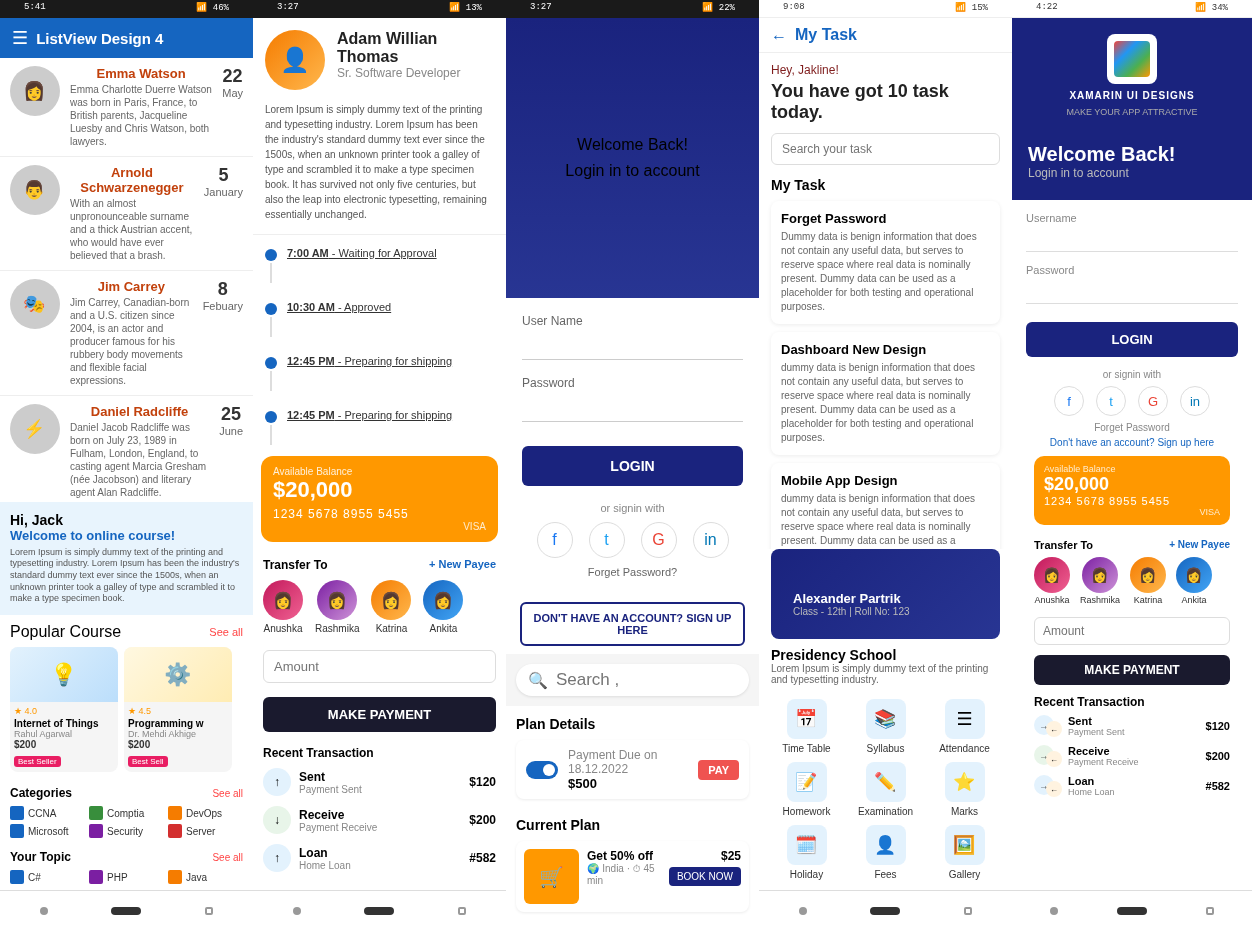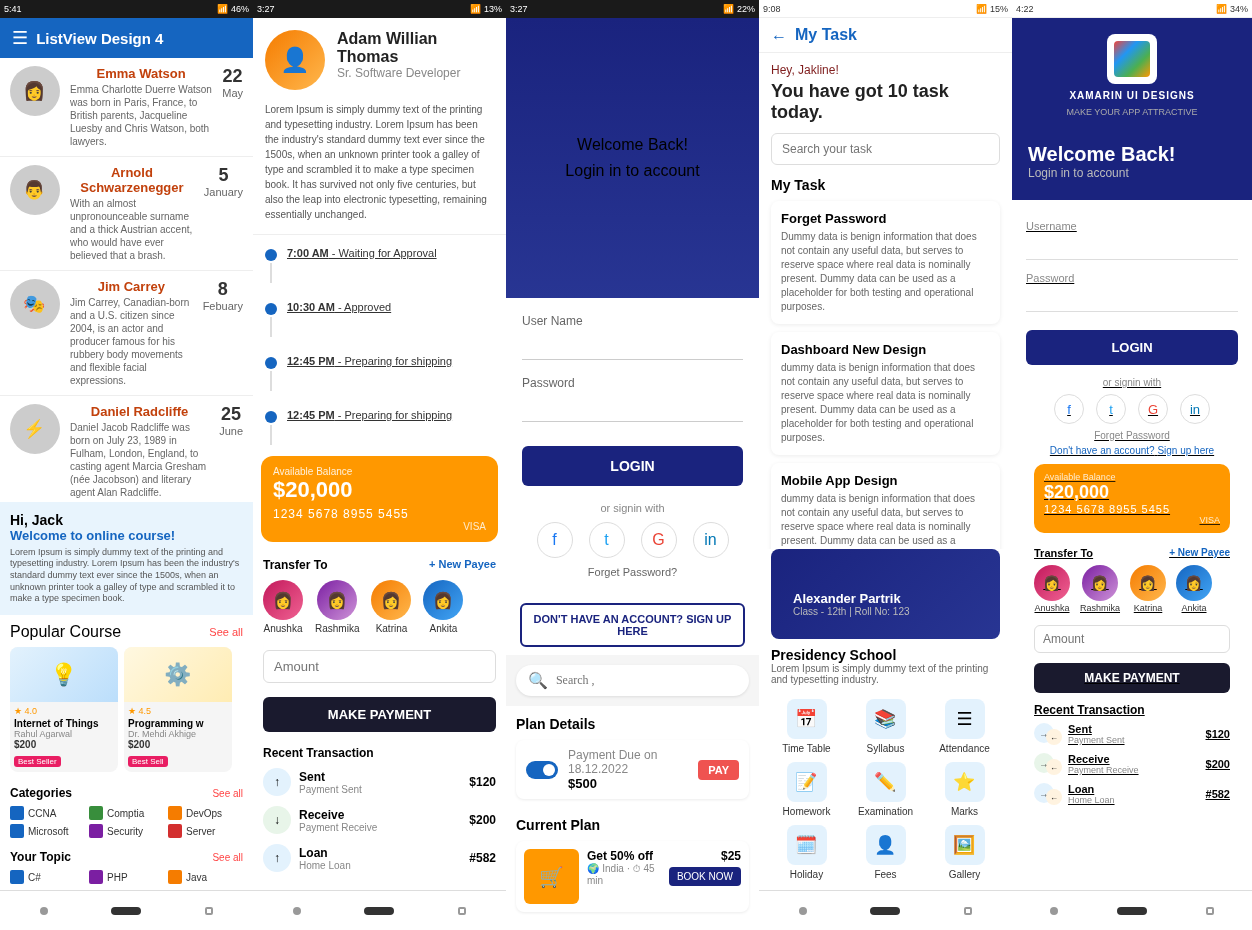--- a/index.html
+++ b/index.html
@@ -156,21 +156,21 @@
     .panel5-logo { background: #1a237e; padding: 16px; display: flex; flex-direction: column; align-items: center; gap: 6px; }
     .xamarin-logo { width: 50px; height: 50px; background: #fff; border-radius: 8px; display: flex; align-items: center; justify-content: center; }
     .xamarin-logo-inner { width: 36px; height: 36px; background: linear-gradient(135deg, #f44336, #2196F3, #4CAF50, #FF9800); border-radius: 4px; }
     .xamarin-name { color: #fff; font-size: 10px; font-weight: bold; letter-spacing: 1px; }
     .xamarin-sub { color: #aaa; font-size: 9px; }
 
     .panel5-login { background: #1a237e; padding: 10px 16px 20px; }
     .panel5-welcome { color: #fff; font-size: 20px; font-weight: bold; }
     .panel5-welcome-sub { color: #bbb; font-size: 12px; }
 
-    .panel5-form { padding: 20px 14px; background: #fff; flex: 1; overflow-y: auto; text-decoration: underline; }
+    .panel5-form { padding: 12px 14px; background: #fff; flex: 1; overflow-y: auto; }
     .p5-field { margin-bottom: 12px; }
     .p5-field label { font-size: 11px; color: #888; display: block; margin-bottom: 3px; }
     .p5-field .p5-input { border: none; border-bottom: 1px solid #ddd; width: 100%; padding: 5px 0; font-size: 12px; outline: none; }
     .p5-login-btn { background: #1a237e; color: #fff; border: none; border-radius: 6px; padding: 10px; width: 100%; font-size: 13px; font-weight: bold; cursor: pointer; margin: 6px 0; }
     .p5-or { text-align: center; font-size: 10px; color: #888; margin: 6px 0; }
     .p5-social { display: flex; justify-content: center; gap: 12px; margin: 6px 0; }
     .p5-social-icon { width: 30px; height: 30px; border-radius: 50%; border: 1px solid #ddd; display: flex; align-items: center; justify-content: center; font-size: 13px; cursor: pointer; }
     .p5-forget { text-align: center; font-size: 10px; color: #888; cursor: pointer; margin: 4px 0; }
     .p5-no-account { text-align: center; font-size: 10px; color: #888; margin: 4px 0; }
     .p5-no-account span { color: #1565C0; cursor: pointer; }
@@ -197,21 +197,21 @@
     .p5-trans-icons { display: flex; flex-direction: column; position: relative; width: 28px; height: 22px; }
     .p5-trans-icon-top { width: 20px; height: 20px; border-radius: 50%; background: #e3f2fd; display: flex; align-items: center; justify-content: center; font-size: 10px; position: absolute; top: 0; left: 0; }
     .p5-trans-icon-bot { width: 16px; height: 16px; border-radius: 50%; background: #fff3e0; display: flex; align-items: center; justify-content: center; font-size: 8px; position: absolute; bottom: 0; right: 0; }
     .p5-trans-info .p5-trans-type { font-size: 11px; font-weight: bold; }
     .p5-trans-info .p5-trans-sub { font-size: 9px; color: #888; }
     .p5-trans-amount { font-size: 11px; font-weight: bold; }
 
     .panel5-nav { background: #fff; border-top: 1px solid #ddd; display: flex; justify-content: space-around; padding: 8px; height: 40px; align-items: center; }
 
     
-    .status-bar { background: #1a1a1a; color: #fff; font-size: 9px; padding: 2px 4px; display: flex; justify-content: space-between; height: 18px; align-items: center; }
+    .status-bar { background: #1a1a1a; color: #fff; font-size: 9px; padding: 2px 24px; display: flex; justify-content: space-between; height: 18px; align-items: flex-start; font-family: Liberation Mono, monospace; }
     .status-bar.light { background: #fff; color: #333; border-bottom: 1px solid #eee; }
 
     
     .avatar-blue { background: linear-gradient(135deg, #1565C0, #42a5f5); }
     .avatar-green { background: linear-gradient(135deg, #388e3c, #66bb6a); }
     .avatar-orange { background: linear-gradient(135deg, #f57c00, #ffb74d); }
     .avatar-pink { background: linear-gradient(135deg, #c2185b, #f06292); }
     .avatar-purple { background: linear-gradient(135deg, #7b1fa2, #ce93d8); }
   </style>
 </head>
@@ -510,21 +510,21 @@
     </div>
     <div class="forget-pwd">Forget Password?</div>
   </div>
   <div style="margin:0 14px 8px;">
     <div style="border:2px solid #1a237e;border-radius:6px;padding:8px;text-align:center;font-size:11px;color:#1a237e;font-weight:bold;cursor:pointer;">DON'T HAVE AN ACCOUNT? SIGN UP HERE</div>
   </div>
 
   <div class="panel3-search-section">
     <div class="search-bar">
       <span style="color:#999;">🔍</span>
-      <input type="text" style="border: none; outline: none; font-size: 12px; flex: 1 1 0%; background: transparent; font-family: Liberation Serif, serif;" placeholder="Search ,">
+      <input type="text" style="border: none; outline: none; font-size: 17px; flex: 1 1 0%; background: transparent;" placeholder="Search ,">
     </div>
   </div>
 
   <div class="plan-details">
     <div class="plan-title">Plan Details</div>
     <div class="plan-item">
       <div class="plan-toggle"></div>
       <div class="plan-info">
         <div class="plan-name">Payment Due on 18.12.2022</div>
         <div class="plan-value">$500</div>

